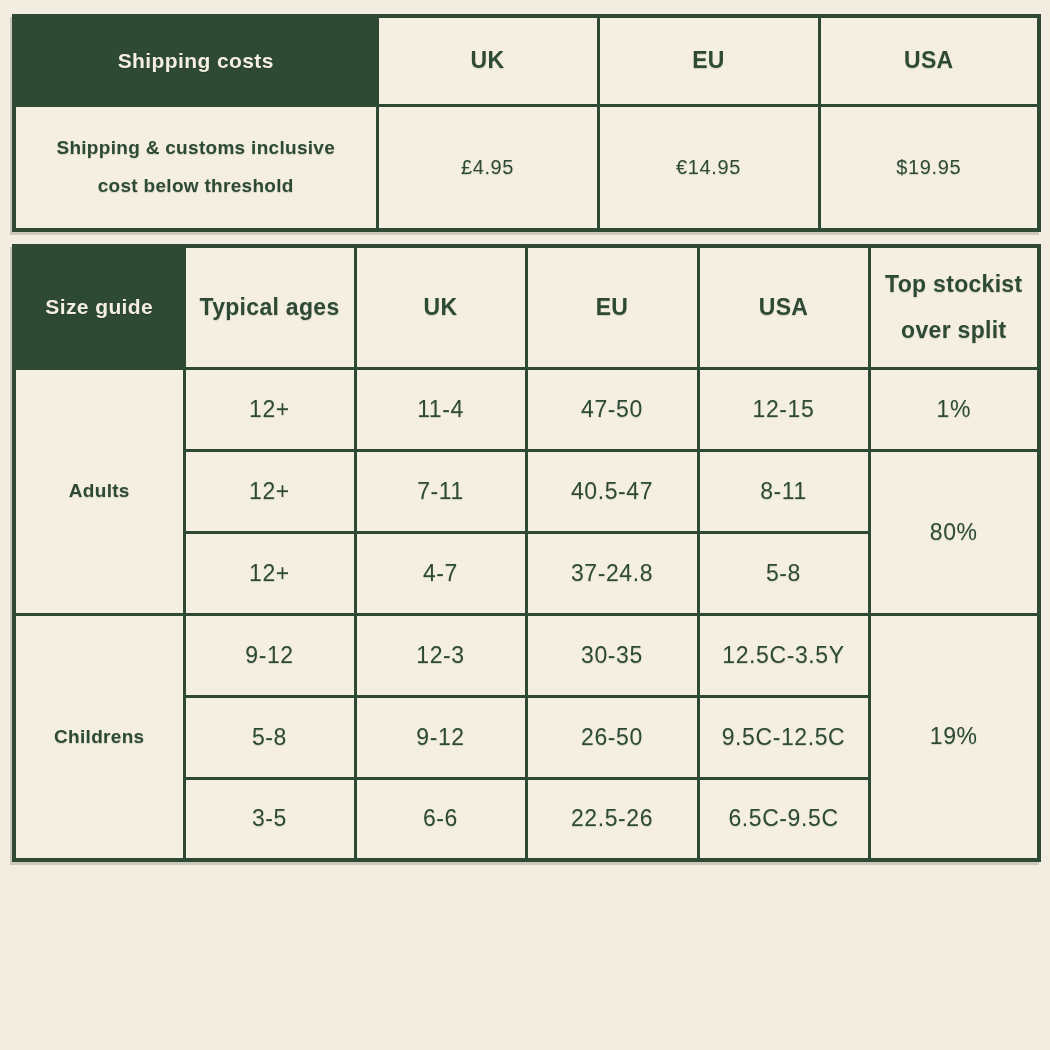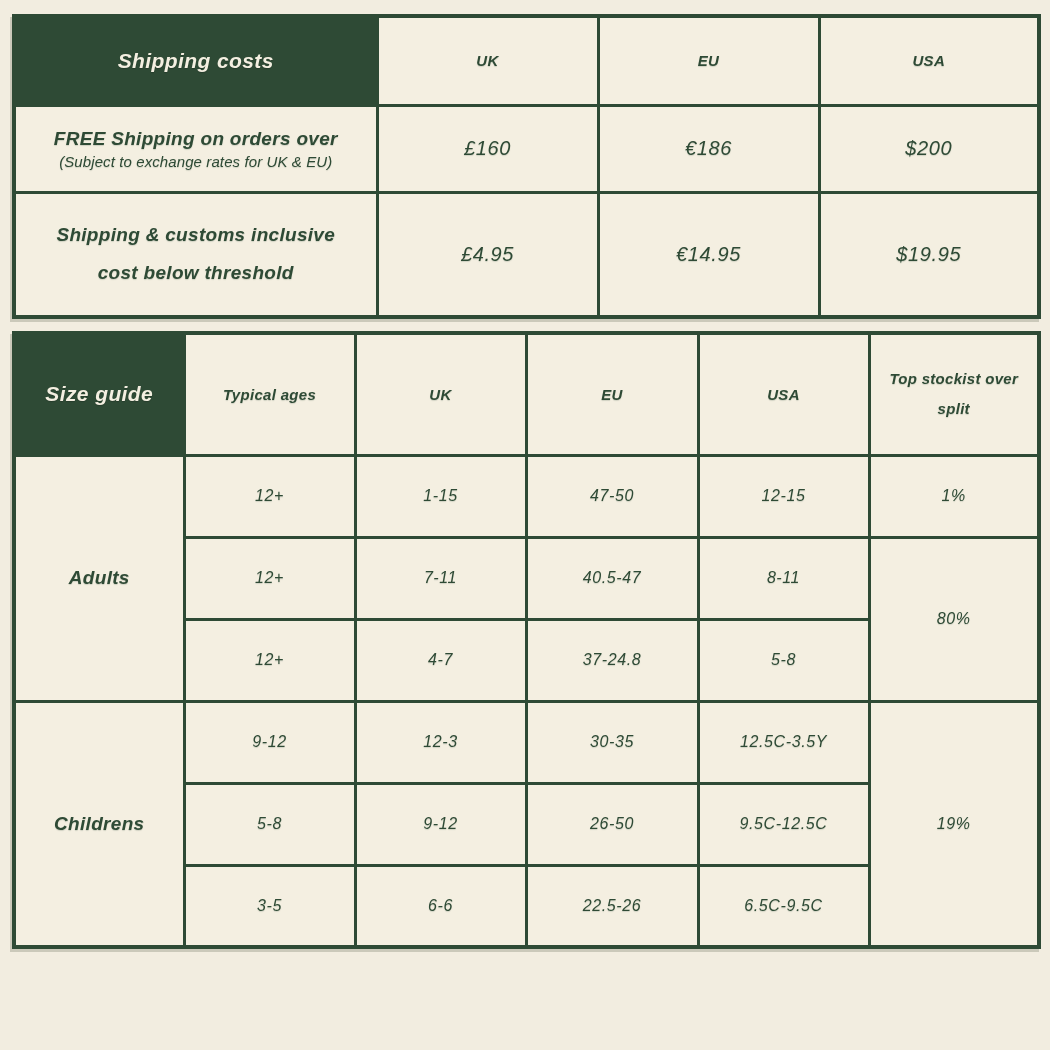--- a/index.html
+++ b/index.html
@@ -25,54 +25,53 @@
     border: 3px solid #2e4a35;
   }
   table { border-width: 4px; }
   th, td {
     text-align: center;
     vertical-align: middle;
     color: #2e4a35;
     padding: 2px 12px;
     text-shadow: 0 1px 1px rgba(46, 74, 53, 0.18);
     overflow: hidden;
-    font-style: italic;
   }
   .t1 { margin-bottom: 12px; }
   .t1 .hrow   { height: 89px; }
   .t1 .row-1  { height: 85px; }
   .t1 .row-2  { height: 87px; }
   .t1 .row-3  { height: 125px; }
   .t2 .hrow   { height: 122px; }
   .t2 .drow   { height: 82px; }
 
   .green-cell {
     background: #2e4a35;
     color: #f4efe1;
     font-weight: 700;
     font-size: 21px;
     letter-spacing: 0.4px;
     text-shadow: 0 1px 1px rgba(0, 0, 0, 0.18);
   }
   .col-h {
     font-weight: 600;
-    font-size: 15px;
+    font-size: 23px;
     letter-spacing: 0.3px;
   }
   .row-label {
     font-weight: 700;
     font-size: 19px;
     letter-spacing: 0.3px;
   }
   .val {
     font-weight: 400;
     font-size: 20px;
     letter-spacing: 0.6px;
   }
-  .t2 .val { font-size: 16px; }
+  .t2 .val { font-size: 23px; }
   .two-line { line-height: 2.0; }
   .subnote {
     display: block;
     font-size: 15px;
     font-weight: 400;
     letter-spacing: 0.1px;
     margin-top: 3px;
   }
   .line { display: block; }
 </style>
@@ -87,29 +86,20 @@
         <col style="width:221px">
         <col style="width:221px">
         <col style="width:220px">
     </colgroup>
     <tbody>
       <tr class="hrow">
         <th class="green-cell">Shipping costs</th>
         <th class="col-h">UK</th>
         <th class="col-h">EU</th>
         <th class="col-h">USA</th>
-      </tr>
-      <tr class="row-2">
-        <th class="row-label">
-          <span class="line">FREE Shipping on orders over</span>
-          <span class="subnote">(Subject to exchange rates for UK &amp; EU)</span>
-        </th>
-        <td class="val">£160</td>
-        <td class="val">€186</td>
-        <td class="val">$200</td>
       </tr>
       <tr class="row-3">
         <th class="row-label two-line">
           <span class="line">Shipping &amp; customs inclusive</span>
           <span class="line">cost below threshold</span>
         </th>
         <td class="val">£4.95</td>
         <td class="val">€14.95</td>
         <td class="val">$19.95</td>
       </tr>
@@ -131,21 +121,21 @@
         <th class="col-h">Typical ages</th>
         <th class="col-h">UK</th>
         <th class="col-h">EU</th>
         <th class="col-h">USA</th>
         <th class="col-h two-line">Top stockist over split</th>
       </tr>
 
       <tr class="drow">
         <th class="row-label" rowspan="3">Adults</th>
         <td class="val">12+</td>
-        <td class="val">1-15</td>
+        <td class="val">11-4</td>
         <td class="val">47-50</td>
         <td class="val">12-15</td>
         <td class="val">1%</td>
       </tr>
       <tr class="drow">
         <td class="val">12+</td>
         <td class="val">7-11</td>
         <td class="val">40.5-47</td>
         <td class="val">8-11</td>
         <td class="val" rowspan="2">80%</td>

